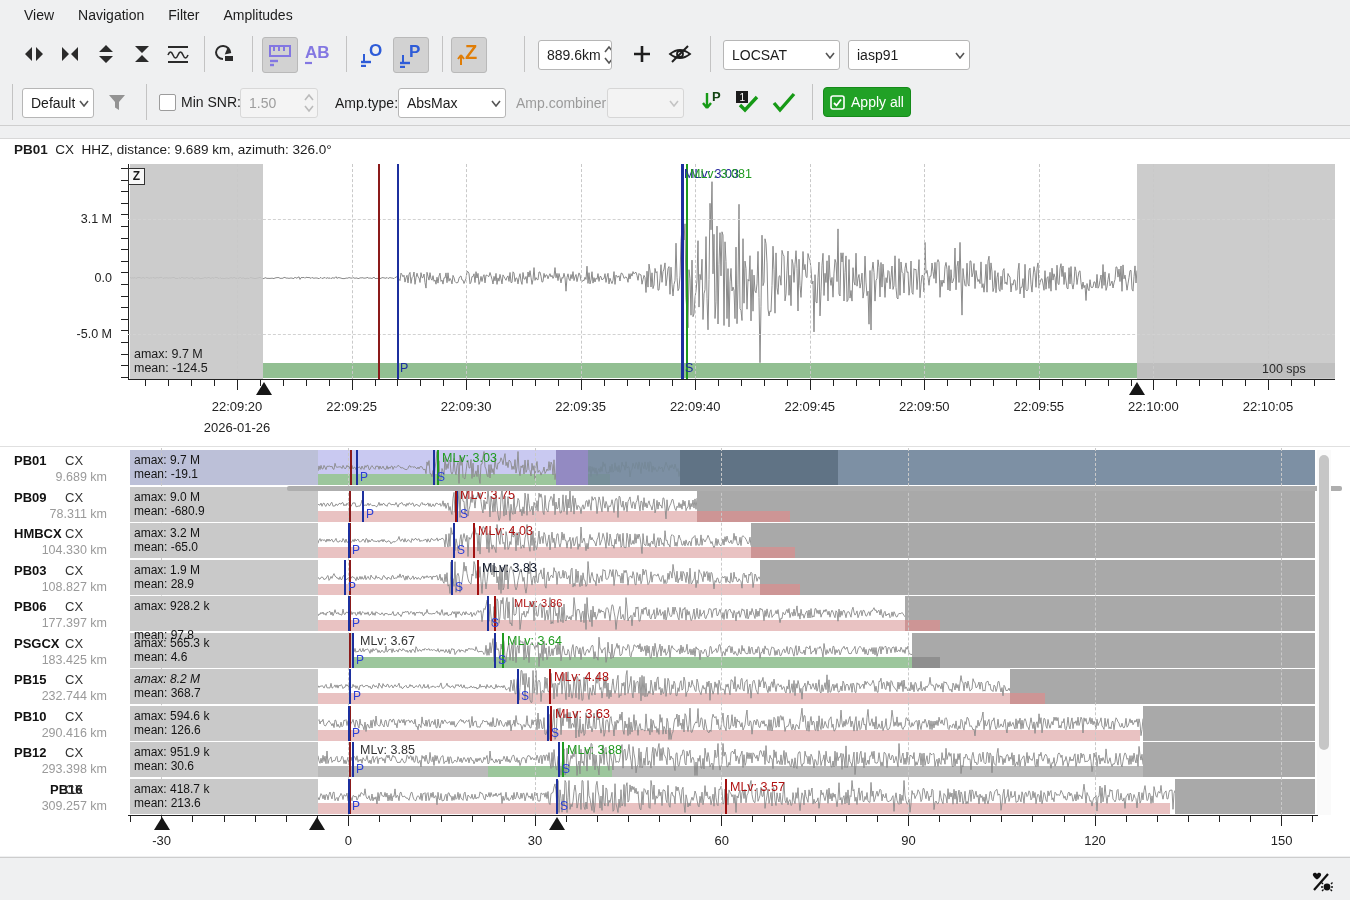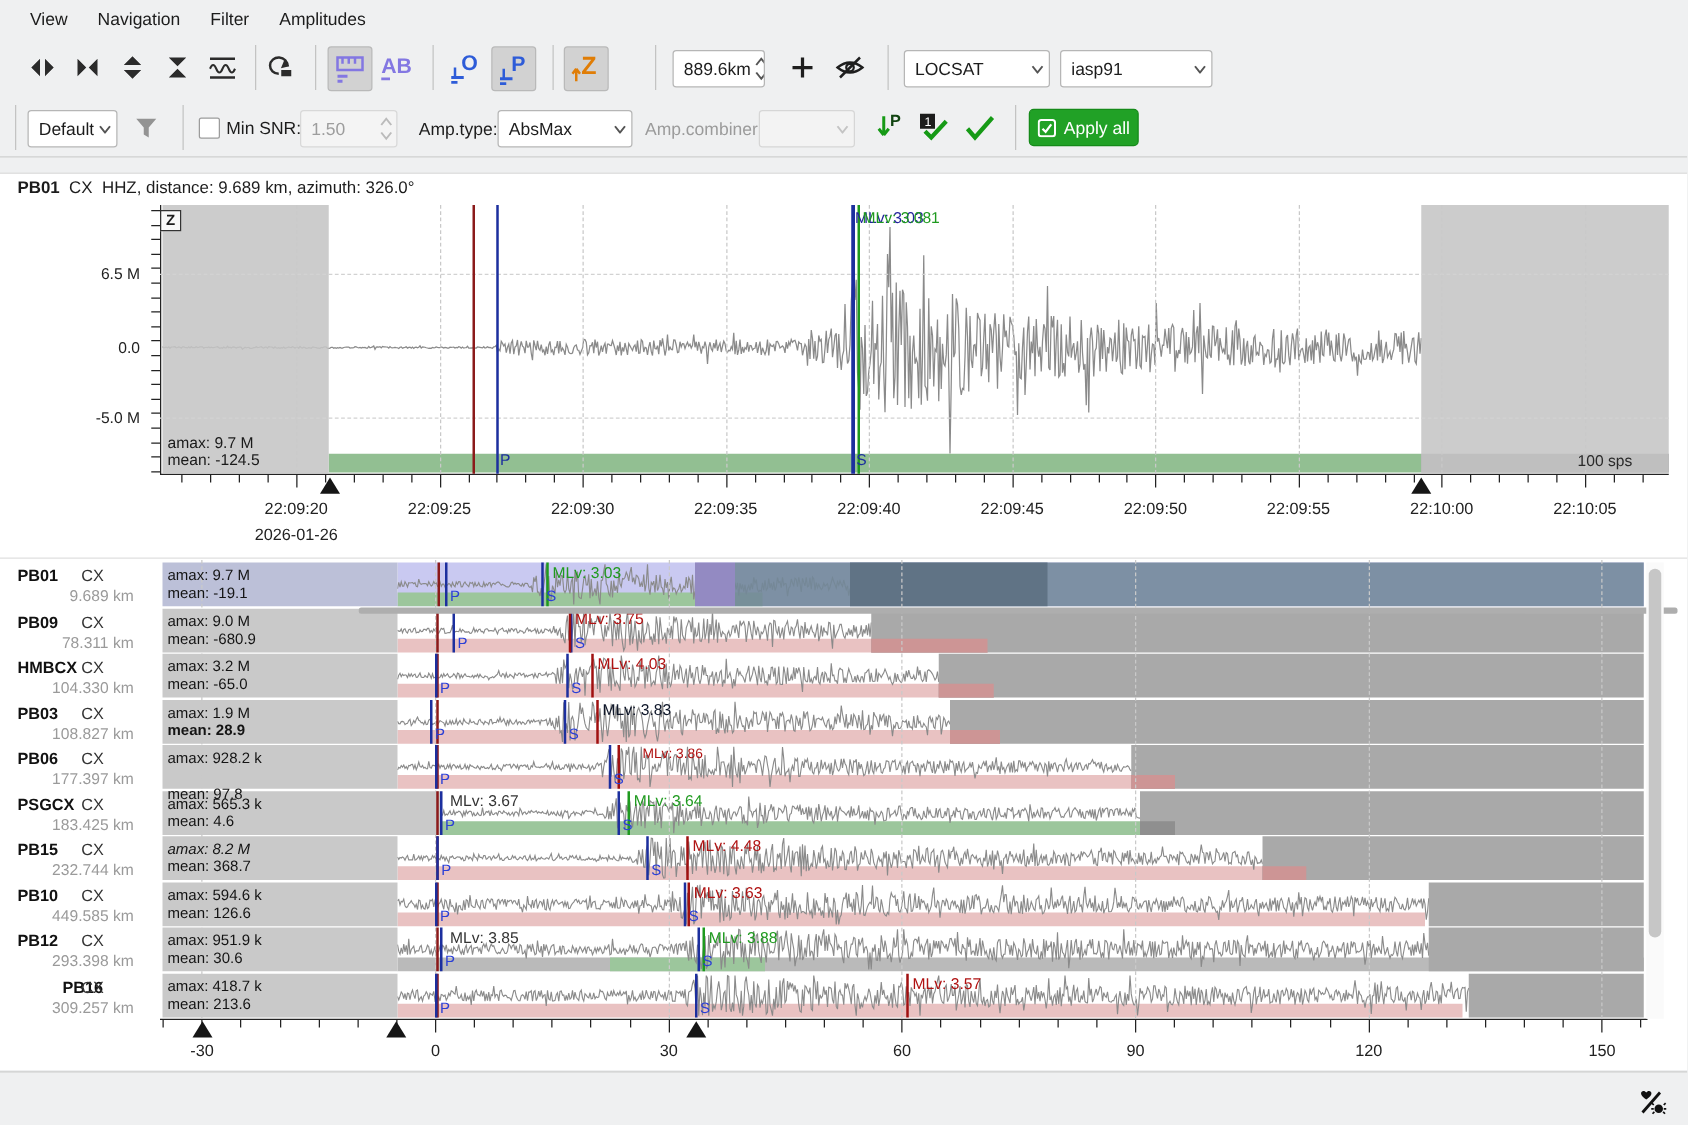--- a/index.html
+++ b/index.html
@@ -297,21 +297,21 @@
       <div style="position: absolute; left: 121px; top: 133.4px; width: 7px; height: 1px; background: rgb(34, 34, 34);"></div>
       <div style="position: absolute; left: 121px; top: 145px; width: 7px; height: 1px; background: rgb(34, 34, 34);"></div>
       <div style="position: absolute; left: 121px; top: 156.6px; width: 7px; height: 1px; background: rgb(34, 34, 34);"></div>
       <div style="position: absolute; left: 121px; top: 168.2px; width: 7px; height: 1px; background: rgb(34, 34, 34);"></div>
       <div style="position: absolute; left: 121px; top: 179.8px; width: 7px; height: 1px; background: rgb(34, 34, 34);"></div>
       <div style="position: absolute; left: 121px; top: 191.4px; width: 7px; height: 1px; background: rgb(34, 34, 34);"></div>
       <div style="position: absolute; left: 121px; top: 203px; width: 7px; height: 1px; background: rgb(34, 34, 34);"></div>
       <div style="position: absolute; left: 121px; top: 214.6px; width: 7px; height: 1px; background: rgb(34, 34, 34);"></div>
       <div style="position: absolute; left: 121px; top: 226.2px; width: 7px; height: 1px; background: rgb(34, 34, 34);"></div>
       <div style="position: absolute; left: 121px; top: 237.8px; width: 7px; height: 1px; background: rgb(34, 34, 34);"></div>
-      <div class="ytick-label" style="left: 62px; top: 73px;">6.5 M</div>
+      <div class="ytick-label" style="left: 62px; top: 73px;">3.1 M</div>
       <div class="ytick-label" style="left: 62px; top: 132px;">0.0</div>
       <div class="ytick-label" style="left: 62px; top: 188px;">-5.0 M</div>
       <div style="position: absolute; left: 128px; top: 29px; width: 15px; height: 15px; border: 1px solid rgb(51, 51, 51); background: rgba(255, 255, 255, 0.85); font: bold 12px / 15px &quot;Liberation Sans&quot;, sans-serif; text-align: center; z-index: 6;">Z</div>
       <div class="marker" style="left: 378px; top: 25px; width: 2px; height: 215px; background: rgb(139, 26, 26);"></div>
       <div class="marker" style="left: 397px; top: 25px; width: 2px; height: 215px; background: rgb(28, 47, 158);"></div>
       <div class="marker" style="left: 681px; top: 25px; width: 3px; height: 215px; background: rgb(28, 47, 158);"></div>
       <div class="marker" style="left: 686px; top: 25px; width: 2px; height: 215px; background: rgb(31, 154, 31);"></div>
       <div class="mlabel" style="left: 400px; top: 222px; color: rgb(28, 47, 158);">P</div>
       <div class="mlabel" style="left: 685px; top: 222px; color: rgb(28, 47, 158);">S</div>
       <div class="mlabel" style="left: 684px; top: 28px; color: rgb(36, 36, 156);">MLv: 3.03</div>
@@ -487,21 +487,21 @@
         <div class="blk" style="left: 760px; top: 0px; width: 555px; height: 35px; background: rgb(169, 169, 169);"></div>
         <div class="blk" style="left: 760px; top: 24px; width: 40px; height: 11px; background: rgb(205, 149, 149); z-index: 2;"></div>
         <div class="marker" style="left: 349px; top: 0px; width: 2px; height: 35px; background: rgb(139, 26, 26);"></div>
         <div class="marker" style="left: 344px; top: 0px; width: 2px; height: 35px; background: rgb(28, 47, 158);"></div>
         <div class="marker" style="left: 451px; top: 0px; width: 2px; height: 35px; background: rgb(28, 47, 158);"></div>
         <div class="marker" style="left: 477px; top: 0px; width: 2px; height: 35px; background: rgb(160, 16, 16);"></div>
         <div class="mlabel" style="left: 348px; top: 20px; color: rgb(43, 63, 214); font-size: 12px;">P</div>
         <div class="mlabel" style="left: 455px; top: 20px; color: rgb(43, 63, 214); font-size: 12px;">S</div>
         <div class="mlabel" style="left: 482px; top: 1px; color: #0f172a; font-size: 12.5px;">MLv: 3.83</div>
         <div class="rowtext" style="left: 134px; top: 3px;">amax: 1.9 M</div>
-        <div class="rowtext" style="left: 134px; top: 17px; font-weight: bold;">mean: 28.9</div>
+        <div class="rowtext" style="left: 134px; top: 17px;">mean: 28.9</div>
         <div class="stname" style="left: 14px; top: 3px;">PB03</div>
         <div class="stnet" style="left: 65px; top: 3px;">CX</div>
         <div class="stdist" style="left: 12px; top: 20px;">108.827 km</div>
       </div>
       <div class="prow" style="top: 148px; height: 35px;">
         <div class="blk" style="left: 318px; top: 24px; width: 622px; height: 11px; background: rgb(233, 194, 194);"></div>
         <div class="blk" style="left: 905px; top: 24px; width: 35px; height: 11px; background: rgb(205, 149, 149);"></div>
         <svg width="1185" height="35" style="position: absolute; left: 130px; top: 0px;">
           <polyline points="188,20.0 189,17.8 190,18.5 191,16.4 192,17.8 193,16.0 194,18.6 195,17.3 196,19.3 197,16.3 198,16.6 199,15.6 200,15.5 201,18.9 202,16.0 203,19.7 204,17.2 205,13.7 206,17.1 207,17.8 208,16.3 209,18.5 210,17.8 211,19.0 212,19.0 213,13.1 214,18.0 215,18.6 216,16.3 217,16.3 218,16.5 219,19.1 220,17.8 221,15.5 222,18.6 223,16.3 224,17.4 225,16.4 226,19.4 227,18.9 228,15.9 229,18.2 230,15.3 231,19.2 232,16.5 233,15.7 234,16.7 235,18.5 236,16.7 237,18.3 238,15.9 239,19.3 240,18.9 241,18.1 242,15.5 243,19.1 244,16.8 245,19.4 246,15.7 247,16.9 248,16.8 249,17.9 250,18.3 251,18.5 252,16.7 253,18.1 254,19.6 255,17.2 256,18.0 257,17.2 258,18.7 259,18.7 260,18.0 261,18.9 262,17.4 263,15.5 264,19.6 265,18.7 266,19.6 267,17.8 268,16.1 269,18.7 270,18.5 271,20.6 272,18.4 273,15.8 274,17.0 275,15.5 276,16.0 277,15.9 278,15.4 279,18.4 280,17.1 281,15.4 282,16.4 283,18.3 284,16.0 285,19.6 286,16.8 287,16.2 288,17.0 289,16.3 290,16.0 291,17.6 292,16.1 293,19.5 294,19.3 295,16.6 296,17.5 297,13.4 298,17.0 299,17.7 300,17.8 301,17.7 302,18.2 303,17.3 304,17.7 305,17.5 306,16.4 307,14.9 308,17.6 309,16.4 310,19.2 311,16.6 312,13.6 313,18.4 314,19.5 315,16.6 316,18.6 317,16.2 318,19.5 319,19.5 320,18.2 321,19.1 322,16.1 323,15.6 324,17.9 325,15.6 326,21.5 327,15.6 328,18.1 329,15.5 330,17.5 331,19.1 332,19.2 333,16.1 334,16.1 335,19.0 336,15.6 337,17.9 338,17.9 339,18.7 340,18.1 341,16.1 342,20.7 343,18.2 344,16.7 345,19.4 346,18.5 347,15.6 348,14.4 349,16.5 350,15.2 351,14.7 352,25.7 353,17.5 354,12.4 355,13.6 356,9.6 357,4.0 358,5.2 359,25.3 360,8.0 361,20.1 362,29.1 363,26.0 364,10.6 365,15.9 366,30.4 367,2.8 368,5.5 369,27.3 370,20.8 371,4.1 372,7.8 373,1.5 374,22.4 375,23.6 376,6.7 377,1.5 378,22.1 379,5.8 380,27.7 381,26.8 382,29.8 383,1.5 384,19.0 385,19.2 386,17.6 387,7.8 388,10.7 389,8.9 390,33.5 391,25.8 392,17.4 393,18.8 394,15.1 395,21.0 396,20.6 397,15.2 398,17.4 399,12.2 400,6.6 401,10.9 402,5.8 403,5.2 404,24.7 405,6.7 406,13.2 407,20.2 408,19.8 409,9.9 410,7.7 411,7.8 412,21.7 413,11.8 414,9.3 415,24.3 416,18.1 417,14.2 418,23.8 419,17.2 420,1.5 421,27.9 422,25.6 423,27.5 424,7.2 425,13.0 426,19.9 427,17.2 428,26.6 429,8.7 430,22.4 431,25.7 432,11.2 433,26.7 434,8.1 435,23.8 436,25.0 437,19.5 438,21.1 439,23.0 440,20.4 441,24.0 442,19.3 443,20.3 444,1.5 445,10.1 446,24.3 447,13.8 448,13.6 449,13.5 450,18.0 451,25.9 452,16.9 453,15.1 454,26.7 455,7.8 456,33.5 457,1.5 458,16.6 459,23.1 460,25.9 461,13.9 462,30.6 463,10.2 464,21.2 465,16.0 466,23.5 467,20.5 468,17.3 469,12.8 470,17.1 471,13.9 472,16.0 473,15.1 474,16.1 475,22.4 476,12.9 477,11.5 478,12.9 479,17.7 480,24.6 481,15.3 482,8.8 483,9.4 484,15.8 485,21.1 486,33.5 487,24.5 488,19.1 489,13.5 490,10.4 491,23.0 492,21.1 493,18.4 494,23.8 495,23.7 496,1.6 497,11.1 498,25.0 499,21.8 500,21.3 501,19.3 502,29.8 503,19.6 504,16.5 505,21.0 506,11.0 507,12.7 508,10.9 509,25.1 510,25.1 511,18.4 512,13.1 513,18.3 514,11.9 515,13.6 516,11.1 517,17.9 518,19.8 519,13.4 520,21.8 521,23.1 522,18.4 523,18.3 524,13.6 525,23.0 526,20.7 527,11.8 528,19.3 529,16.5 530,13.5 531,19.5 532,18.0 533,15.7 534,23.4 535,14.3 536,24.0 537,20.3 538,11.5 539,16.3 540,19.6 541,20.8 542,18.8 543,11.0 544,18.3 545,11.0 546,14.8 547,16.6 548,21.7 549,23.9 550,11.5 551,16.4 552,22.3 553,12.9 554,13.6 555,11.4 556,24.1 557,13.6 558,19.1 559,15.3 560,19.3 561,24.5 562,23.6 563,18.9 564,13.0 565,23.4 566,19.8 567,12.2 568,20.7 569,22.8 570,13.7 571,20.3 572,17.7 573,17.3 574,14.4 575,22.0 576,22.6 577,19.0 578,18.1 579,12.7 580,12.9 581,13.5 582,21.5 583,15.8 584,12.7 585,13.5 586,12.1 587,19.7 588,19.3 589,15.9 590,13.3 591,17.2 592,22.4 593,16.6 594,23.5 595,15.1 596,13.3 597,22.6 598,14.6 599,13.9 600,13.0 601,16.3 602,16.3 603,22.0 604,14.5 605,17.2 606,24.9 607,16.3 608,17.8 609,14.8 610,21.3 611,18.1 612,12.8 613,14.6 614,13.7 615,19.1 616,22.3 617,13.1 618,22.9 619,20.2 620,15.3 621,18.9 622,12.5 623,16.0 624,19.1 625,22.5 626,13.1 627,20.7 628,15.0 629,20.2 630,12.1 631,13.7 632,12.9 633,16.3 634,24.7 635,14.5 636,20.5 637,12.9 638,18.7 639,21.6 640,15.9 641,13.8 642,21.4 643,19.6 644,18.8 645,17.7 646,14.5 647,18.0 648,13.6 649,20.9 650,26.7 651,22.0 652,22.6 653,16.3 654,18.2 655,18.7 656,15.3 657,13.4 658,16.9 659,12.5 660,21.6 661,17.4 662,16.3 663,20.2 664,13.1 665,19.8 666,15.7 667,9.9 668,20.3 669,17.1 670,23.1 671,13.3 672,19.4 673,18.1 674,22.2 675,18.7 676,16.4 677,14.9 678,22.0 679,14.0 680,22.0 681,12.6 682,21.4 683,19.7 684,20.9 685,12.7 686,12.7 687,17.4 688,14.2 689,18.1 690,13.9 691,21.2 692,17.7 693,17.0 694,13.9 695,15.8 696,13.3 697,15.2 698,18.9 699,15.2 700,21.2 701,16.8 702,14.2 703,16.0 704,19.1 705,21.7 706,14.8 707,16.2 708,25.2 709,13.1 710,21.2 711,14.9 712,19.4 713,14.9 714,14.3 715,17.4 716,21.7 717,16.5 718,15.7 719,15.9 720,18.3 721,21.2 722,13.9 723,11.2 724,16.4 725,19.1 726,17.5 727,14.9 728,21.7 729,18.8 730,15.9 731,14.4 732,19.8 733,14.5 734,14.3 735,17.2 736,20.2 737,19.6 738,16.6 739,15.7 740,19.6 741,14.9 742,15.3 743,13.6 744,11.7 745,14.6 746,13.8 747,16.9 748,15.0 749,14.3 750,19.0 751,13.4 752,19.0 753,21.6 754,16.8 755,15.3 756,20.0 757,18.1 758,18.9 759,17.2 760,21.7 761,20.6 762,15.9 763,20.4 764,15.7 765,17.9 766,20.6 767,21.0 768,18.8 769,17.3 770,17.8 771,17.4 772,16.6 773,17.5 774,19.7 775,20.6 " fill="none" stroke="#8a8a8a" stroke-width="0.9"></polyline>
         </svg>
@@ -577,21 +577,21 @@
         <div class="marker" style="left: 348px; top: 0px; width: 2px; height: 35px; background: rgb(28, 47, 158);"></div>
         <div class="marker" style="left: 547px; top: 0px; width: 2px; height: 35px; background: rgb(28, 47, 158);"></div>
         <div class="marker" style="left: 550px; top: 0px; width: 2px; height: 35px; background: rgb(160, 16, 16);"></div>
         <div class="mlabel" style="left: 352px; top: 20px; color: rgb(43, 63, 214); font-size: 12px;">P</div>
         <div class="mlabel" style="left: 551px; top: 20px; color: rgb(43, 63, 214); font-size: 12px;">S</div>
         <div class="mlabel" style="left: 555px; top: 1px; color: rgb(176, 18, 18); font-size: 12.5px;">MLv: 3.63</div>
         <div class="rowtext" style="left: 134px; top: 3px;">amax: 594.6 k</div>
         <div class="rowtext" style="left: 134px; top: 17px;">mean: 126.6</div>
         <div class="stname" style="left: 14px; top: 3px;">PB10</div>
         <div class="stnet" style="left: 65px; top: 3px;">CX</div>
-        <div class="stdist" style="left: 12px; top: 20px;">449.585 km</div>
+        <div class="stdist" style="left: 12px; top: 20px;">290.416 km</div>
       </div>
       <div class="prow" style="top: 294px; height: 35px;">
         <div class="blk" style="left: 318px; top: 24px; width: 997px; height: 11px; background: rgb(186, 186, 186);"></div>
         <div class="blk" style="left: 488px; top: 24px; width: 124px; height: 11px; background: rgb(156, 198, 156);"></div>
         <svg width="1185" height="35" style="position: absolute; left: 130px; top: 0px;">
           <polyline points="188,13.7 189,18.9 190,21.3 191,16.2 192,21.0 193,13.3 194,19.5 195,14.2 196,21.7 197,9.0 198,21.5 199,17.6 200,16.3 201,14.9 202,20.4 203,18.7 204,18.6 205,18.7 206,15.4 207,14.3 208,20.0 209,19.4 210,19.4 211,17.4 212,14.2 213,15.4 214,21.6 215,17.9 216,21.9 217,18.7 218,15.2 219,21.9 220,19.5 221,18.9 222,15.1 223,19.0 224,14.3 225,15.3 226,18.3 227,13.8 228,20.2 229,17.6 230,19.1 231,17.1 232,21.3 233,15.7 234,17.3 235,18.8 236,17.9 237,13.6 238,19.0 239,21.1 240,18.0 241,21.9 242,16.5 243,14.2 244,20.5 245,17.5 246,15.7 247,14.5 248,21.7 249,16.4 250,16.5 251,16.0 252,15.7 253,18.8 254,16.7 255,21.1 256,15.1 257,13.1 258,16.0 259,13.1 260,17.7 261,19.0 262,15.6 263,13.3 264,15.1 265,14.6 266,17.5 267,20.0 268,21.0 269,19.9 270,20.8 271,18.5 272,16.6 273,18.5 274,20.7 275,20.8 276,19.1 277,13.2 278,14.5 279,16.8 280,14.4 281,13.7 282,18.3 283,14.6 284,20.3 285,19.8 286,13.7 287,14.7 288,21.1 289,20.5 290,18.3 291,24.8 292,13.5 293,16.5 294,14.4 295,19.4 296,13.0 297,18.0 298,21.8 299,21.0 300,10.4 301,18.4 302,19.7 303,14.8 304,23.5 305,13.3 306,18.8 307,13.7 308,17.5 309,21.4 310,18.5 311,15.3 312,14.1 313,13.7 314,21.6 315,19.7 316,19.1 317,19.6 318,14.7 319,21.7 320,14.8 321,15.3 322,21.0 323,21.0 324,19.3 325,18.0 326,19.4 327,20.1 328,14.7 329,17.0 330,19.8 331,16.0 332,20.7 333,18.0 334,15.4 335,17.1 336,19.7 337,17.7 338,15.7 339,20.9 340,15.9 341,15.5 342,18.5 343,18.1 344,21.8 345,19.3 346,16.3 347,20.0 348,16.4 349,18.7 350,15.9 351,17.8 352,20.8 353,19.9 354,15.2 355,17.5 356,16.0 357,13.5 358,21.9 359,21.2 360,9.0 361,18.3 362,16.7 363,18.5 364,20.5 365,20.6 366,17.1 367,20.3 368,18.5 369,17.1 370,22.0 371,17.7 372,19.0 373,17.6 374,14.2 375,16.9 376,19.5 377,14.3 378,19.8 379,17.3 380,20.6 381,18.3 382,14.8 383,13.2 384,13.6 385,18.7 386,19.9 387,15.7 388,20.5 389,18.1 390,23.6 391,20.4 392,16.1 393,15.8 394,15.6 395,16.9 396,21.1 397,15.5 398,13.5 399,14.0 400,14.2 401,17.8 402,15.5 403,16.1 404,18.0 405,16.1 406,18.2 407,13.2 408,16.4 409,21.0 410,14.6 411,13.3 412,21.8 413,13.8 414,13.0 415,18.5 416,13.3 417,12.9 418,18.7 419,10.6 420,20.3 421,26.5 422,10.4 423,25.3 424,7.5 425,19.2 426,26.2 427,28.1 428,14.2 429,14.4 430,25.8 431,33.1 432,24.4 433,13.8 434,6.9 435,33.0 436,30.7 437,6.0 438,18.6 439,26.2 440,20.0 441,13.4 442,16.5 443,11.2 444,14.8 445,6.2 446,11.1 447,33.5 448,23.2 449,19.0 450,31.9 451,7.2 452,21.1 453,19.3 454,23.7 455,6.8 456,9.3 457,29.1 458,7.0 459,11.6 460,17.6 461,1.5 462,2.1 463,23.9 464,12.1 465,27.8 466,13.1 467,23.9 468,26.6 469,33.0 470,12.9 471,21.3 472,14.7 473,2.9 474,22.6 475,6.4 476,5.3 477,18.9 478,24.0 479,28.4 480,7.1 481,15.2 482,19.9 483,28.0 484,11.5 485,13.8 486,20.5 487,19.1 488,20.3 489,20.0 490,15.4 491,6.5 492,2.6 493,26.2 494,8.0 495,7.2 496,18.3 497,16.4 498,9.0 499,2.4 500,12.6 501,18.8 502,27.1 503,4.6 504,11.8 505,17.1 506,30.9 507,24.7 508,22.7 509,6.2 510,25.5 511,9.9 512,26.0 513,23.8 514,16.1 515,23.5 516,10.8 517,5.2 518,23.1 519,18.9 520,19.6 521,26.1 522,11.5 523,5.2 524,23.6 525,6.5 526,9.8 527,14.5 528,6.2 529,1.5 530,18.7 531,6.6 532,18.5 533,5.5 534,12.4 535,14.1 536,16.5 537,22.7 538,5.5 539,7.5 540,18.1 541,14.0 542,16.5 543,16.1 544,24.1 545,28.6 546,11.5 547,10.8 548,23.5 549,24.1 550,18.5 551,13.2 552,13.3 553,7.9 554,8.6 555,21.2 556,23.0 557,9.2 558,14.1 559,11.7 560,8.2 561,20.6 562,16.1 563,15.3 564,18.7 565,33.5 566,20.0 567,33.5 568,16.2 569,19.3 570,13.4 571,26.0 572,26.2 573,16.4 574,27.0 575,6.2 576,13.5 577,19.5 578,10.5 579,15.6 580,25.0 581,22.6 582,21.0 583,27.7 584,20.5 585,8.0 586,15.7 587,14.7 588,1.5 589,22.2 590,28.1 591,24.5 592,21.1 593,1.5 594,14.2 595,10.0 596,13.3 597,24.9 598,24.6 599,20.3 600,23.2 601,10.9 602,9.4 603,9.6 604,12.0 605,7.2 606,19.1 607,13.8 608,16.0 609,21.7 610,14.8 611,12.2 612,9.1 613,25.5 614,12.7 615,23.6 616,20.5 617,10.3 618,16.7 619,10.8 620,16.8 621,10.9 622,20.9 623,10.8 624,11.9 625,14.8 626,16.4 627,13.2 628,19.1 629,14.5 630,8.9 631,8.7 632,12.5 633,14.7 634,8.7 635,22.5 636,3.6 637,18.2 638,19.7 639,21.1 640,13.3 641,16.4 642,16.8 643,26.6 644,7.9 645,15.6 646,9.7 647,21.7 648,19.0 649,18.9 650,22.5 651,12.9 652,22.8 653,17.2 654,8.5 655,22.7 656,10.4 657,15.6 658,21.2 659,18.9 660,23.3 661,24.9 662,16.8 663,21.1 664,26.1 665,15.8 666,24.8 667,26.6 668,12.2 669,9.9 670,9.9 671,21.8 672,24.4 673,21.4 674,21.4 675,9.2 676,14.2 677,14.2 678,21.8 679,14.3 680,22.5 681,12.2 682,14.5 683,18.8 684,26.0 685,17.4 686,19.0 687,23.4 688,22.2 689,8.7 690,12.8 691,23.6 692,19.3 693,17.4 694,12.9 695,23.9 696,9.2 697,17.3 698,19.9 699,21.0 700,14.5 701,24.6 702,25.2 703,19.0 704,25.0 705,9.2 706,23.9 707,10.4 708,18.7 709,14.9 710,15.3 711,11.2 712,27.4 713,11.7 714,15.9 715,25.6 716,3.9 717,25.7 718,23.4 719,12.6 720,19.9 721,21.0 722,24.6 723,16.8 724,10.1 725,32.6 726,23.4 727,10.1 728,21.7 729,20.5 730,12.0 731,9.2 732,20.8 733,15.7 734,25.8 735,10.5 736,23.2 737,21.1 738,18.0 739,22.3 740,13.8 741,14.3 742,9.6 743,16.8 744,9.2 745,20.9 746,20.7 747,21.4 748,19.5 749,10.7 750,17.9 751,24.2 752,19.9 753,24.2 754,10.4 755,10.8 756,12.9 757,25.5 758,15.0 759,11.4 760,17.1 761,17.8 762,13.3 763,13.9 764,21.0 765,18.3 766,14.4 767,19.3 768,24.7 769,1.5 770,16.7 771,20.9 772,14.5 773,11.0 774,22.4 775,16.1 776,22.4 777,10.0 778,19.9 779,22.3 780,13.1 781,13.9 782,14.2 783,16.9 784,10.5 785,23.8 786,19.7 787,23.1 788,19.9 789,16.2 790,10.9 791,23.2 792,11.5 793,24.6 794,11.1 795,23.5 796,18.2 797,13.7 798,21.8 799,21.2 800,10.9 801,12.5 802,12.6 803,11.6 804,11.8 805,24.4 806,19.4 807,17.2 808,24.3 809,16.1 810,21.1 811,22.4 812,10.6 813,18.1 814,16.4 815,22.2 816,6.3 817,17.6 818,13.5 819,10.5 820,14.3 821,11.5 822,23.3 823,25.0 824,11.5 825,24.0 826,16.8 827,21.9 828,11.7 829,17.7 830,11.4 831,31.6 832,23.4 833,25.0 834,15.0 835,16.2 836,12.0 837,13.6 838,17.6 839,16.9 840,17.1 841,27.8 842,13.8 843,10.3 844,16.4 845,20.9 846,20.0 847,22.8 848,21.4 849,12.2 850,11.7 851,19.7 852,17.2 853,10.1 854,20.3 855,21.7 856,21.2 857,10.4 858,11.0 859,20.7 860,10.9 861,13.0 862,30.8 863,14.0 864,21.1 865,22.6 866,23.6 867,11.6 868,6.3 869,20.7 870,13.7 871,15.1 872,14.4 873,22.6 874,16.5 875,20.8 876,14.8 877,12.5 878,13.2 879,19.1 880,15.1 881,17.2 882,10.7 883,23.2 884,13.0 885,24.3 886,21.8 887,19.9 888,23.4 889,12.4 890,24.3 891,18.1 892,16.8 893,14.6 894,13.9 895,24.0 896,19.2 897,10.4 898,21.1 899,13.8 900,17.1 901,17.0 902,18.6 903,15.9 904,10.7 905,23.1 906,24.8 907,17.0 908,24.5 909,12.2 910,14.0 911,10.3 912,17.1 913,19.1 914,16.1 915,12.9 916,12.4 917,14.5 918,21.6 919,16.3 920,21.1 921,26.3 922,20.5 923,21.3 924,15.6 925,24.2 926,21.7 927,19.2 928,12.1 929,10.9 930,12.5 931,15.5 932,13.1 933,23.5 934,18.7 935,18.9 936,14.5 937,19.0 938,24.6 939,20.4 940,14.8 941,19.0 942,17.0 943,18.9 944,14.2 945,11.8 946,24.4 947,20.1 948,12.3 949,21.0 950,20.8 951,11.1 952,15.9 953,12.0 954,12.7 955,20.1 956,19.0 957,19.7 958,18.9 959,17.9 960,12.1 961,19.5 962,29.7 963,23.6 964,11.0 965,15.3 966,10.3 967,24.3 968,16.5 969,13.2 970,22.1 971,16.0 972,19.2 973,15.6 974,18.4 975,21.1 976,6.9 977,15.9 978,21.5 979,19.2 980,15.8 981,21.3 982,24.6 983,21.7 984,22.4 985,20.3 986,11.3 987,19.2 988,23.1 989,15.2 990,11.3 991,22.1 992,24.9 993,19.2 994,13.9 995,10.9 996,12.6 997,17.3 998,16.2 999,22.6 1000,13.6 1001,22.3 1002,13.6 1003,19.8 1004,11.1 1005,17.8 1006,21.0 1007,12.6 1008,24.3 1009,4.4 1010,13.0 1011,18.1 1012,12.3 1013,22.5 " fill="none" stroke="#8a8a8a" stroke-width="0.9"></polyline>
         </svg>
         <div class="blk" style="left: 130px; top: 0px; width: 188px; height: 35px; background: rgb(201, 201, 201);"></div>
         <div class="blk" style="left: 1143px; top: 0px; width: 172px; height: 35px; background: rgb(169, 169, 169);"></div>
         <div class="marker" style="left: 349px; top: 0px; width: 2px; height: 35px; background: rgb(139, 26, 26);"></div>

